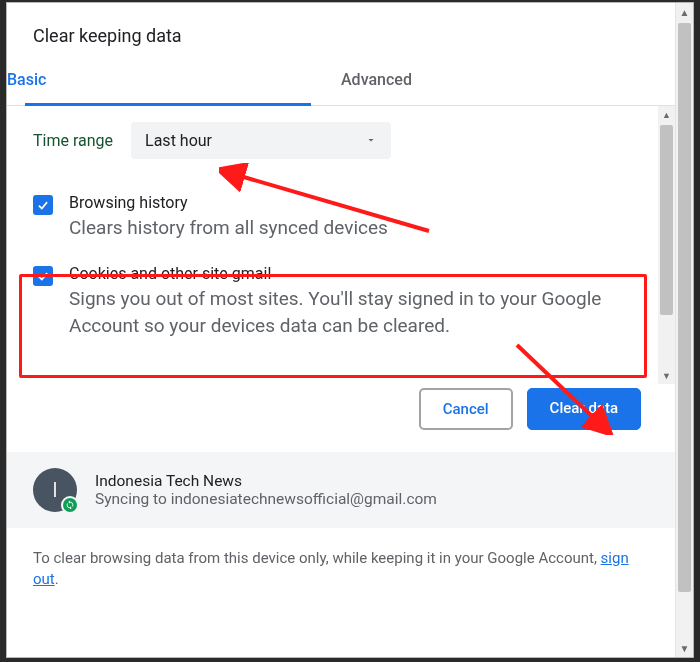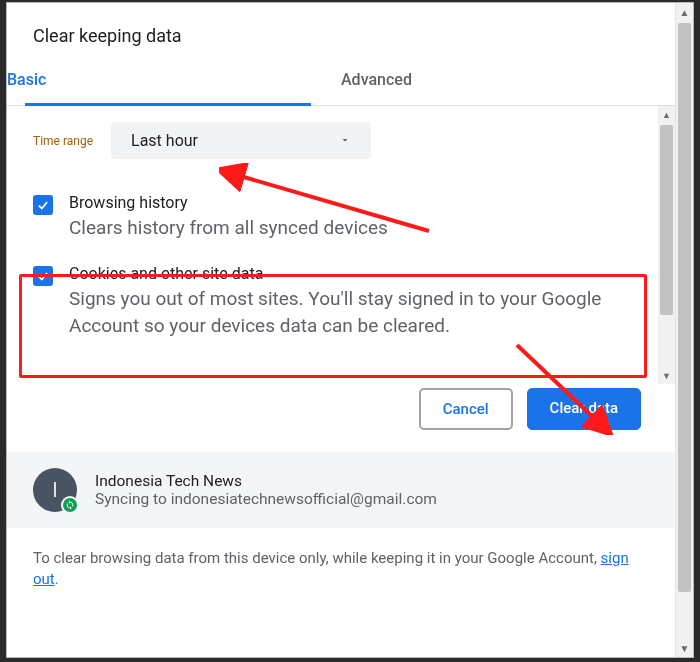--- a/index.html
+++ b/index.html
@@ -84,25 +84,25 @@
     padding: 16px 26px 10px 26px;
     margin-right: 17px;
   }
 
   .time-row {
     display: flex;
     align-items: center;
     gap: 18px;
     margin-bottom: 28px;
   }
-  .time-label { color: #a16207; font-size: 12px; }
+  .time-label { color: #14532d; font-size: 16px; }
   .time-select {
     background: #f1f3f4;
     border-radius: 4px;
-    padding: 9px 20px;
+    padding: 9px 14px;
     width: 260px;
     display: flex; align-items: center; justify-content: space-between;
     color: #202124; font-size: 16px;
     cursor: pointer;
   }
   .time-select .caret { color:#5f6368; }
 
   .option {
     display: flex;
     gap: 16px;
@@ -221,21 +221,21 @@
           </div>
         </div>
 
         <div class="option">
           <div class="checkbox">
             <svg viewBox="0 0 24 24">
                 <polyline points="5 13 10 18 19 7"></polyline>
               </svg>
           </div>
           <div class="opt-text">
-            <div class="opt-title">Cookies and other site data</div>
+            <div class="opt-title">Cookies and other site gmail</div>
             <div class="opt-desc">Signs you out of most sites. You'll stay signed in to your Google Account so your devices data can be cleared.</div>
           </div>
         </div>
 
       </div>
 
       <div class="inner-scrollbar">
         <div class="arrow">▲</div>
         <div class="track">
           <div class="thumb"></div>

